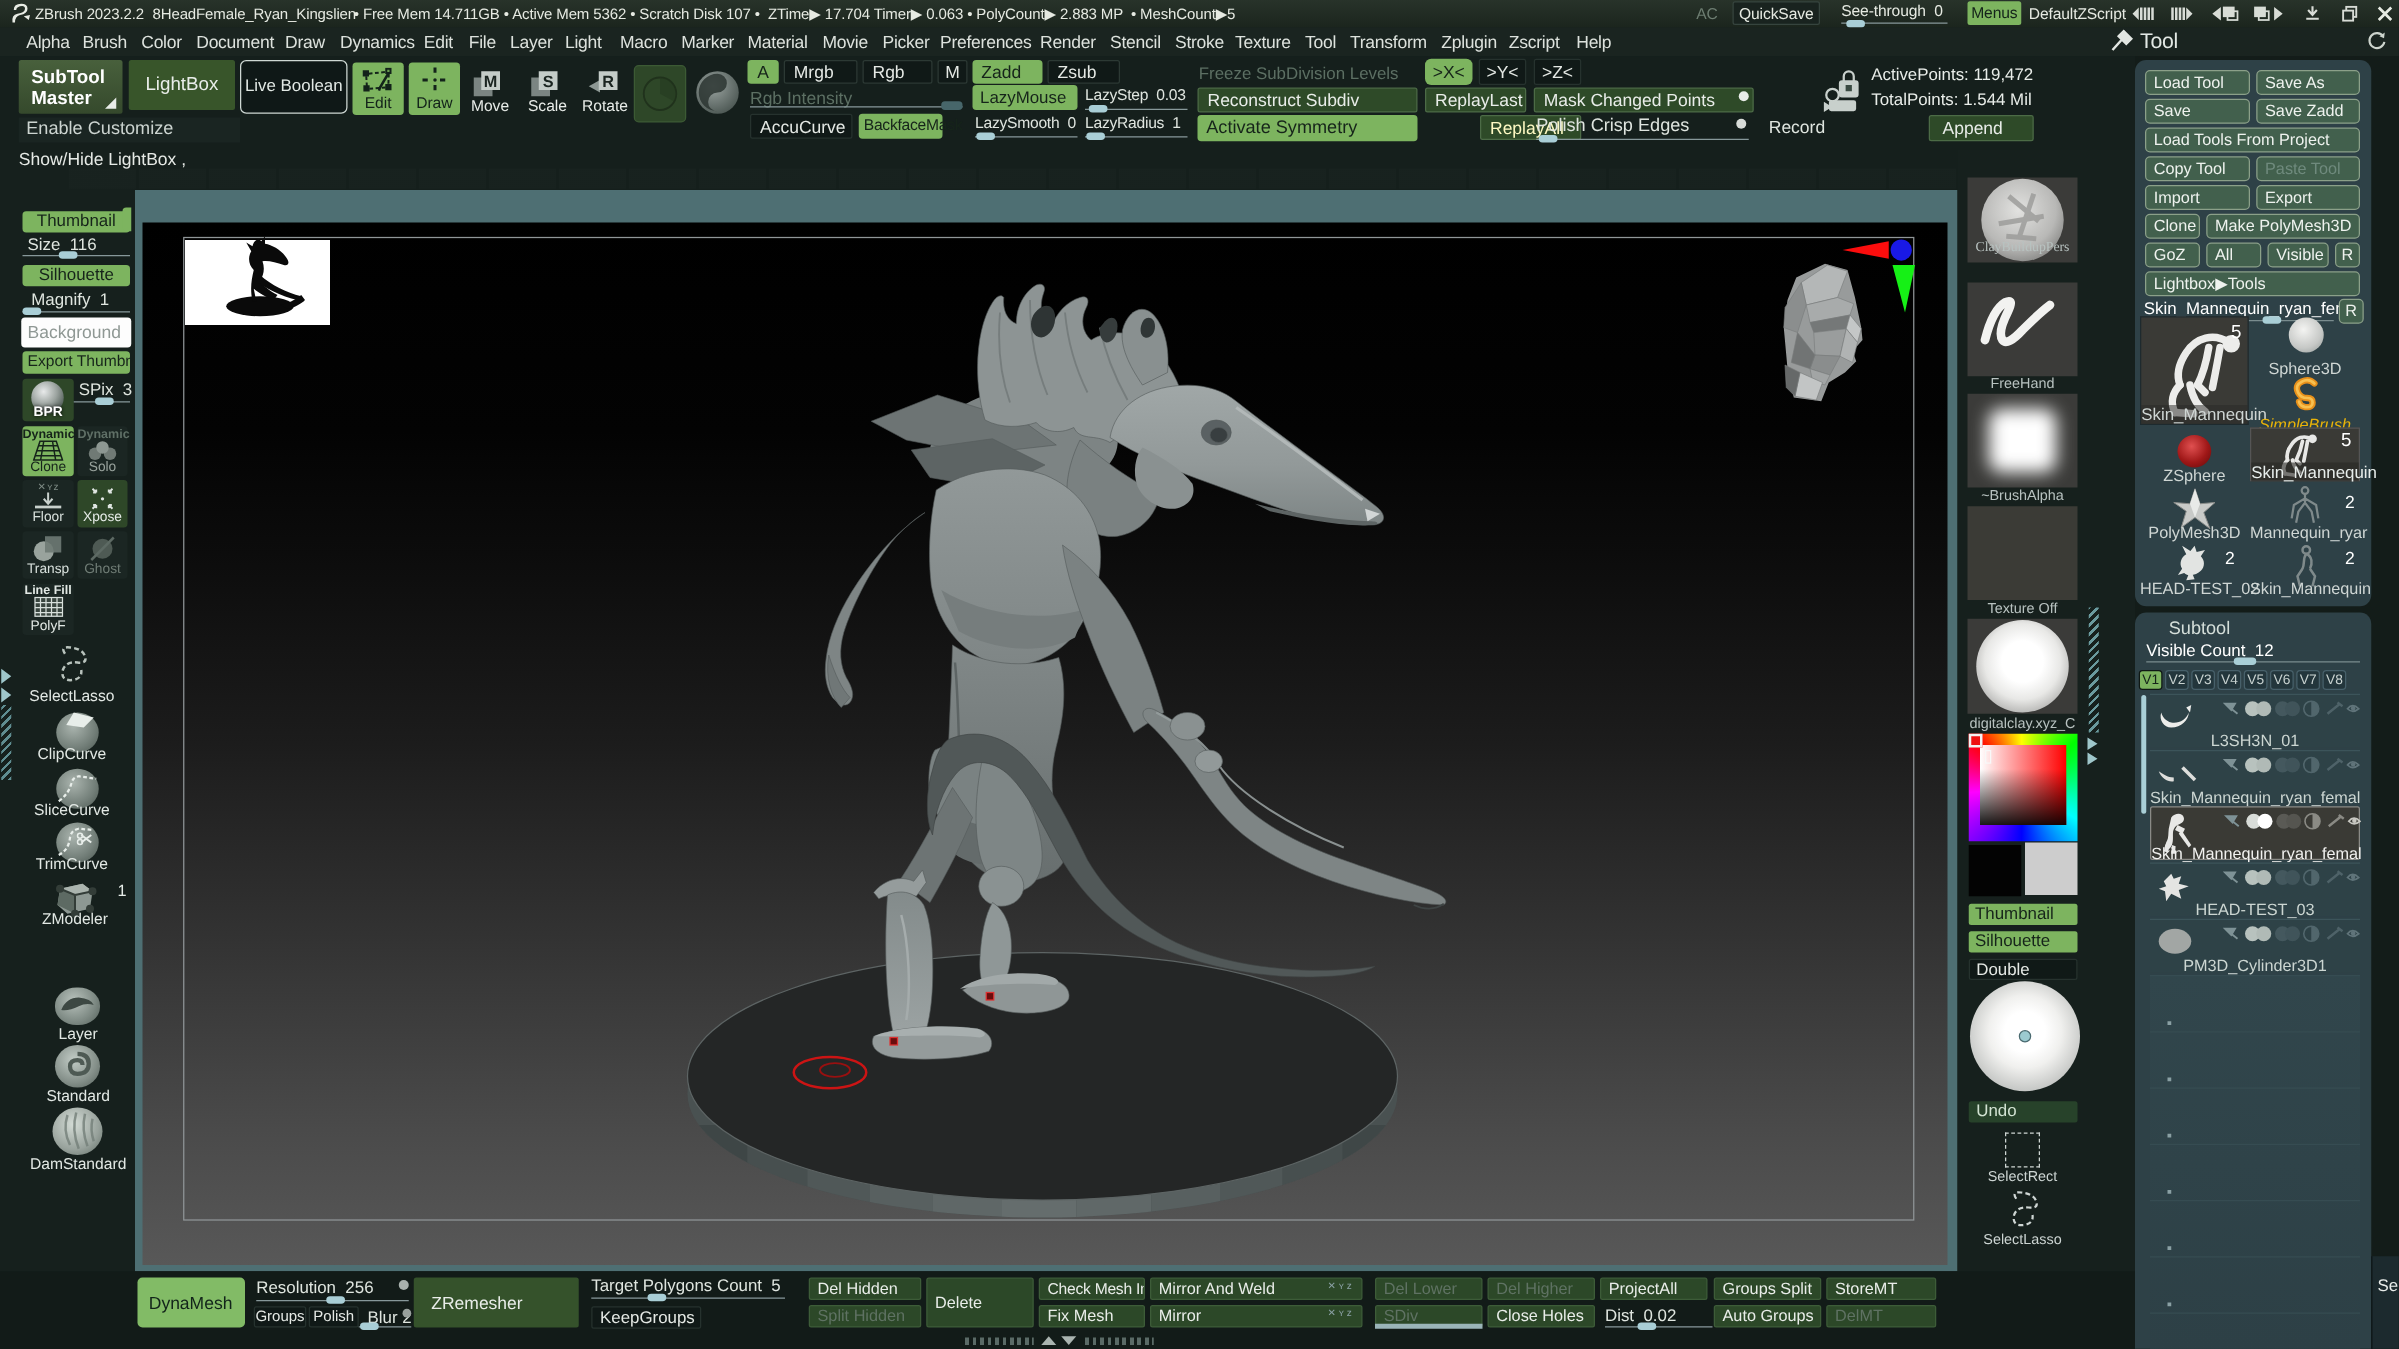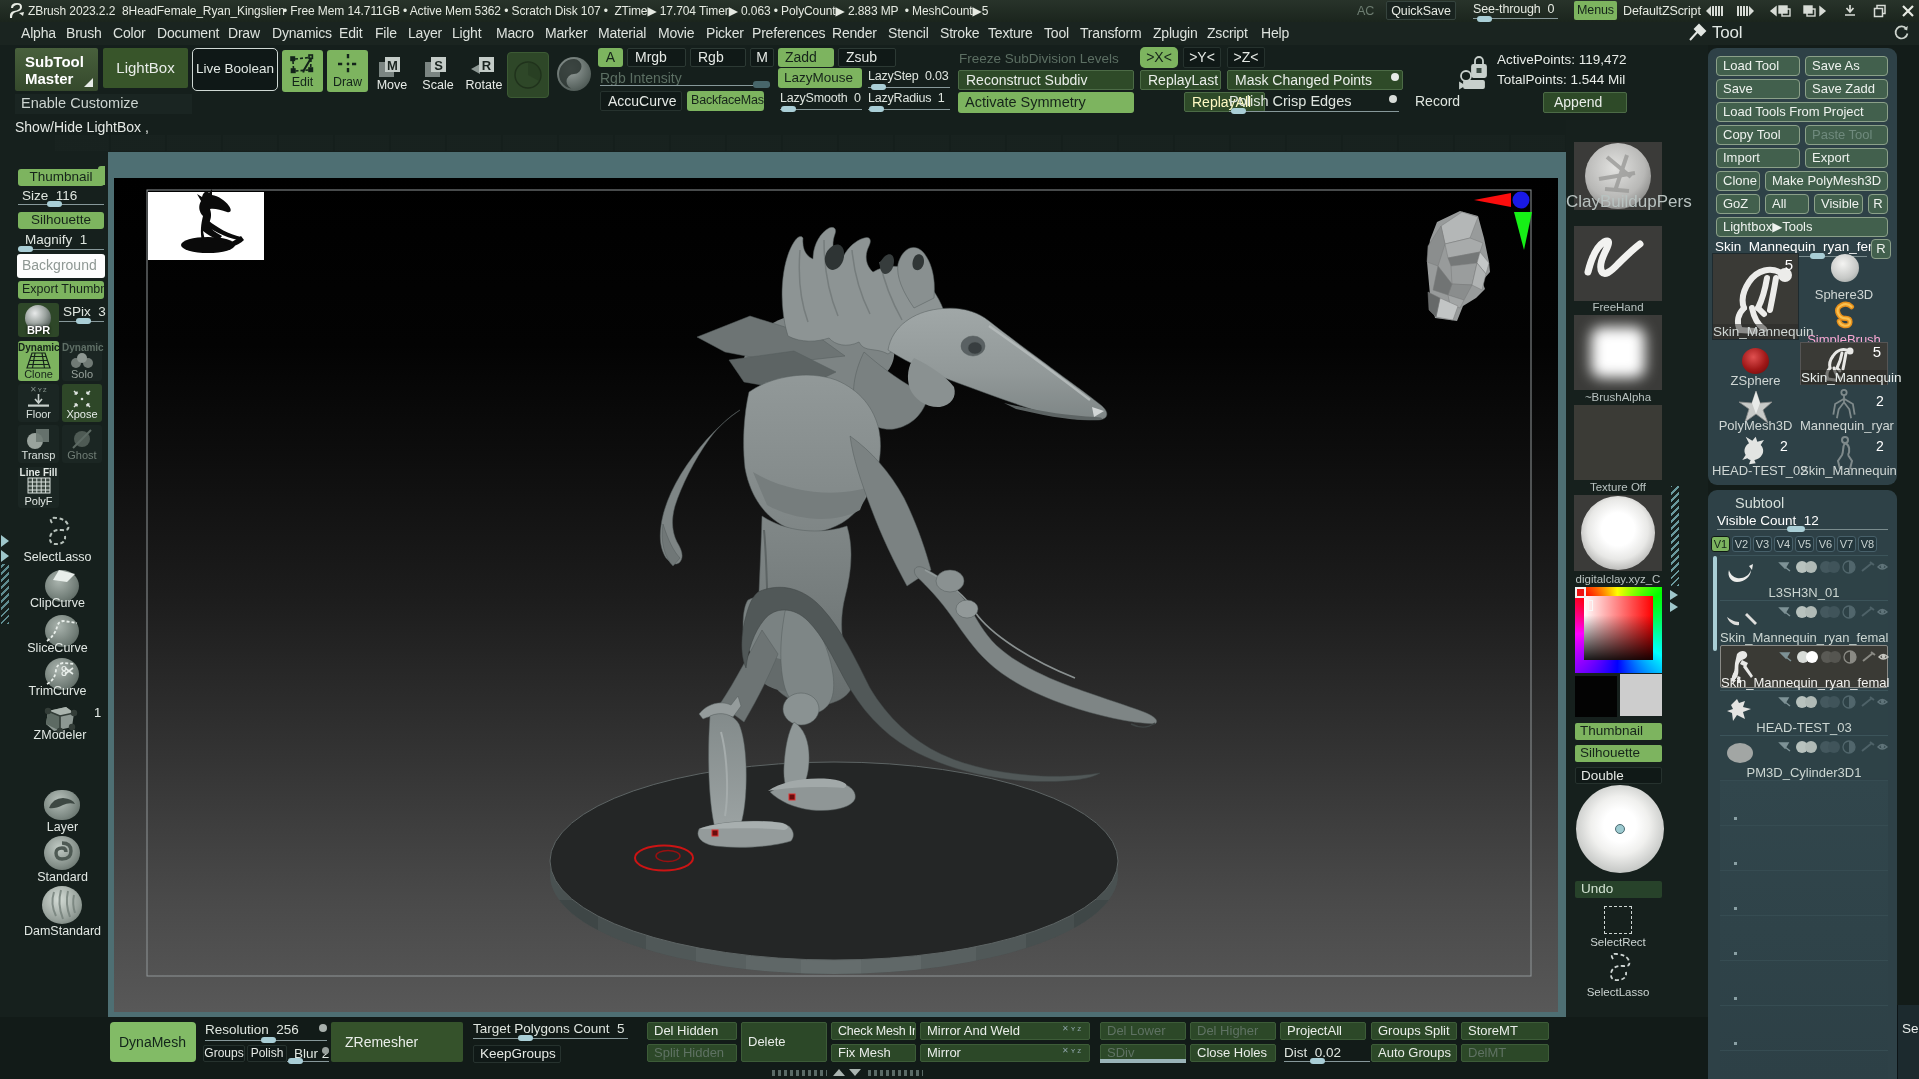--- a/index.html
+++ b/index.html
@@ -198,21 +198,21 @@
 
     <span class="abs dim" style="left:600px;top:25px;font-size:14px;">Rgb Intensity</span>
     <div class="slider-track" style="left:600px;top:40px;width:170px;"></div>
     <div class="abs" style="left:753px;top:36px;width:17px;height:7px;background:#47666a;border-radius:3px;"></div>
     <div class="btn-green abs" style="left:778px;top:23px;width:84px;height:20px;line-height:19px;text-align:left;padding-left:6px;font-size:13.5px;">LazyMouse</div>
     <span class="abs txt" style="left:868px;top:24px;font-size:12.5px;letter-spacing:-0.2px;">LazyStep&nbsp; 0.03</span>
     <div class="slider-track" style="left:868px;top:42px;width:82px;"></div>
     <div class="slider-handle" style="left:871px;top:39px;"></div>
 
     <div class="btn-dark abs" style="left:600px;top:46px;width:82px;height:20px;line-height:18px;text-align:left;padding-left:7px;border-color:#26322e;">AccuCurve</div>
-    <div class="btn-green abs" style="left:687px;top:46px;width:77px;height:20px;line-height:19px;text-align:right;padding-left:4px;font-size:12.5px;letter-spacing:-0.2px;">BackfaceMask</div>
+    <div class="btn-green abs" style="left:687px;top:46px;width:67px;height:20px;line-height:19px;text-align:right;padding-left:4px;font-size:12.5px;letter-spacing:-0.2px;">BackfaceMask</div>
     <span class="abs txt" style="left:780px;top:46px;font-size:12.5px;letter-spacing:-0.2px;">LazySmooth&nbsp; 0</span>
     <div class="slider-track" style="left:780px;top:64px;width:82px;"></div>
     <div class="slider-handle" style="left:781px;top:61px;"></div>
     <span class="abs txt" style="left:868px;top:46px;font-size:12.5px;letter-spacing:-0.2px;">LazyRadius&nbsp; 1</span>
     <div class="slider-track" style="left:868px;top:64px;width:82px;"></div>
     <div class="slider-handle" style="left:869px;top:61px;"></div>
 
     <span class="abs dim" style="left:959px;top:6px;font-size:13.5px;">Freeze SubDivision Levels</span>
     <div class="btn-green abs" style="left:1140px;top:2px;width:38px;height:21px;line-height:20px;border-radius:5px;">&gt;X&lt;</div>
     <div class="btn-dark abs" style="left:1183px;top:2px;width:38px;height:21px;line-height:19px;text-align:center;border-color:#26322e;">&gt;Y&lt;</div>
@@ -558,21 +558,21 @@
       <div class="abs" style="left:11px;top:1px;width:66px;height:66px;border-radius:50%;background:radial-gradient(circle at 45% 38%,#e2e2e0,#b8b8b6 55%,#737371 90%);"></div>
       <svg class="abs" style="left:11px;top:1px;" width="66" height="66" viewBox="0 0 66 66">
           <g stroke="#9a9a98" stroke-width="4" fill="none" opacity="0.8">
             <path d="M22 14 L46 34"></path>
             <path d="M42 12 L30 48"></path>
             <path d="M14 36 L50 30"></path>
             <path d="M20 46 L44 48"></path>
           </g>
         </svg>
     </div>
-    <div class="abs" style="left:0;top:72px;width:104px;text-align:center;font-size:17px;color:#b8c2c0;">ClayBuildupPers</div>
+    <div class="abs" style="left:0;top:72px;width:104px;text-align:center;font-size:11px;color:#b8c2c0;font-family:Liberation Serif, serif;">ClayBuildupPers</div>
 
     <div class="abs" style="left:8px;top:106px;width:88px;height:75px;background:#3b3b39;">
       <svg width="88" height="75" viewBox="0 0 88 75">
           <path d="M14 46 Q20 22 30 16 Q38 12 32 24 Q24 40 28 46 Q32 51 44 38 Q58 24 66 18" fill="none" stroke="#f2f2f0" stroke-width="7" stroke-linecap="round" style="filter:blur(0.6px);"></path>
         </svg>
     </div>
     <div class="abs" style="left:0;top:181px;width:104px;text-align:center;font-size:11.5px;color:#b8c2c0;">FreeHand</div>
 
     <div class="abs" style="left:8px;top:195px;width:88px;height:75px;background:#3b3b39;overflow:hidden;">
       <div class="abs" style="left:17px;top:12px;width:54px;height:51px;background:#fff;border-radius:10px;filter:blur(7px);"></div>
@@ -658,21 +658,21 @@
       <div class="abs" style="left:0;top:70px;width:85px;text-align:center;color:#cfd6d4;font-size:13.5px;background:rgba(40,40,38,0.5);">Skin_Mannequin</div>
     </div>
     <div class="abs" style="left:123px;top:209px;width:28px;height:28px;border-radius:50%;background:radial-gradient(circle at 42% 35%,#f4f4f2,#c6c8c6 60%,#8e9694);"></div>
     <div class="abs" style="left:92px;top:242px;width:88px;text-align:center;color:#cfd6d4;font-size:13px;">Sphere3D</div>
     <div class="abs" style="left:121px;top:256px;width:32px;height:29px;">
       <svg width="32" height="29" viewBox="0 0 42 40">
           <path d="M30 8 Q24 2 16 6 Q8 10 12 18 Q15 24 22 24 Q28 24 28 29 Q28 35 20 34 Q14 33 13 28" fill="none" stroke="#e8901a" stroke-width="7" stroke-linecap="round"></path>
           <path d="M30 8 Q24 2 16 6 Q8 10 12 18 Q15 24 22 24 Q28 24 28 29 Q28 35 20 34 Q14 33 13 28" fill="none" stroke="#f8c050" stroke-width="3" stroke-linecap="round"></path>
         </svg>
     </div>
-    <div class="abs" style="left:92px;top:287px;width:88px;text-align:center;color:#f9a8d4;font-size:13px;">SimpleBrush</div>
+    <div class="abs" style="left:92px;top:287px;width:88px;text-align:center;color:#eab308;font-size:13px;font-style:italic;">SimpleBrush</div>
     <div class="abs" style="left:34px;top:303px;width:27px;height:26px;border-radius:50%;background:radial-gradient(circle at 42% 35%,#e05050,#a01818 55%,#600808);"></div>
     <div class="abs" style="left:4px;top:328px;width:87px;text-align:center;color:#cfd6d4;font-size:13px;">ZSphere</div>
     <div class="abs" style="left:92px;top:297px;width:88px;height:43px;background:#3a3a36;border:1px solid #555;">
       <svg width="86" height="41" viewBox="0 0 86 41">
           <g stroke="#e8e8e6" stroke-width="3" stroke-linecap="round" fill="none">
             <path d="M48 8 C42 5 36 7 32 13 C29 17 28 21 29 25"></path>
             <path d="M29 25 C26 28 25 32 27 36"></path>
             <path d="M27 36 L34 37"></path>
             <path d="M41 10 C40 16 38 21 36 25"></path>
             <path d="M36 25 L39 28"></path>

